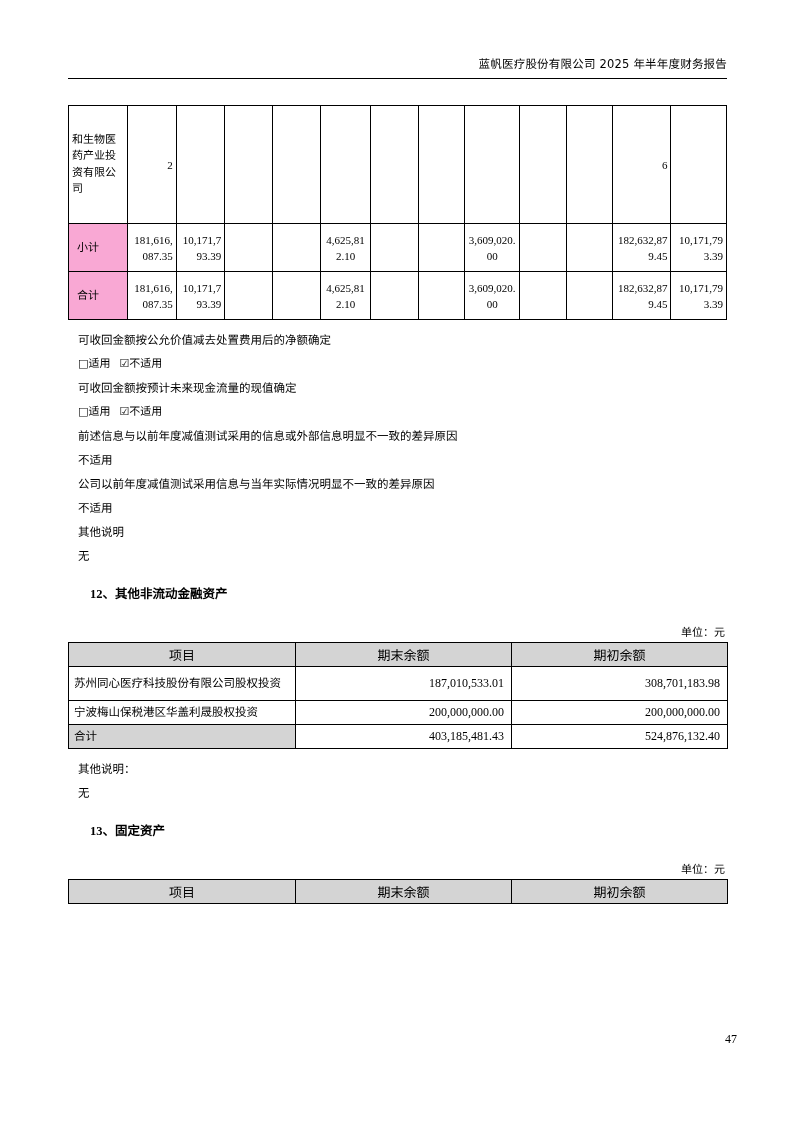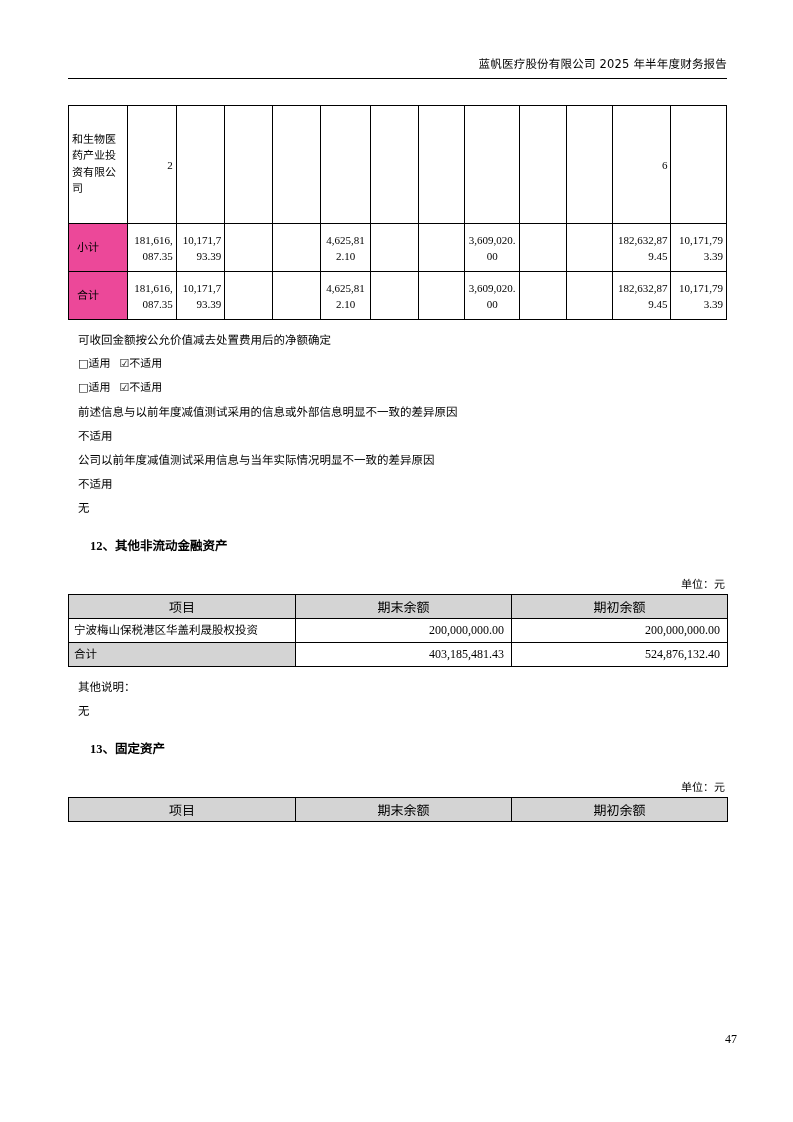--- a/index.html
+++ b/index.html
@@ -85,21 +85,21 @@
     text-align: right;
     word-break: break-all;
     font-family: "Liberation Serif", "DejaVu Serif", serif;
     font-size: 11px;
     line-height: 16px;
   }
   .tbl-impair tr.sum-row td { background: #d4d4d4; }
   .tbl-impair tr.sum-row td.c-num,
   .tbl-impair tr.sum-row td.c-blank { background: #ffffff; }
   .tbl-impair tr.sum-row td.c-label {
-    background: #ec4899;
+    background: #f9a8d4;
     text-align: left;
     padding-left: 8px;
     font-size: 11px;
   }
   .tbl-impair .c-num.num-center { text-align: center; }
 
   
   .para {
     font-family: "DejaVu Sans", "Liberation Sans", sans-serif;
     font-size: 11.5px;
@@ -258,29 +258,31 @@
         </tr>
       </tbody>
     </table>
 
     <div class="para first">可收回金额按公允价值减去处置费用后的净额确定</div>
 
     <div class="para cbox">
       <span>□</span><span>适用</span><span class="gap"></span><span>☑</span><span>不适用</span>
     </div>
 
+    <div class="para">可收回金额按预计未来现金流量的现值确定</div>
 
     <div class="para cbox">
       <span>□</span><span>适用</span><span class="gap"></span><span>☑</span><span>不适用</span>
     </div>
 
     <div class="para">前述信息与以前年度减值测试采用的信息或外部信息明显不一致的差异原因</div>
     <div class="para">不适用</div>
     <div class="para">公司以前年度减值测试采用信息与当年实际情况明显不一致的差异原因</div>
     <div class="para">不适用</div>
+    <div class="para">其他说明</div>
     <div class="para">无</div>
 
     <div class="spacer-16"></div>
 
     <div class="section-head">
       <span class="snum">12、</span><span>其他非流动金融资产</span>
     </div>
 
     <div class="spacer-20"></div>
 
@@ -293,20 +295,25 @@
           <col style="width:216px">
       </colgroup>
       <thead>
         <tr>
           <th>项目</th>
           <th>期末余额</th>
           <th>期初余额</th>
         </tr>
       </thead>
       <tbody>
+        <tr style="height:34px">
+          <td class="b-item">苏州同心医疗科技股份有限公司股权投资</td>
+          <td class="b-val">187,010,533.01</td>
+          <td class="b-val">308,701,183.98</td>
+        </tr>
         <tr style="height:20px">
           <td class="b-item">宁波梅山保税港区华盖利晟股权投资</td>
           <td class="b-val">200,000,000.00</td>
           <td class="b-val">200,000,000.00</td>
         </tr>
         <tr class="total-row" style="height:20px">
           <td class="b-item">合计</td>
           <td class="b-val">403,185,481.43</td>
           <td class="b-val">524,876,132.40</td>
         </tr>

